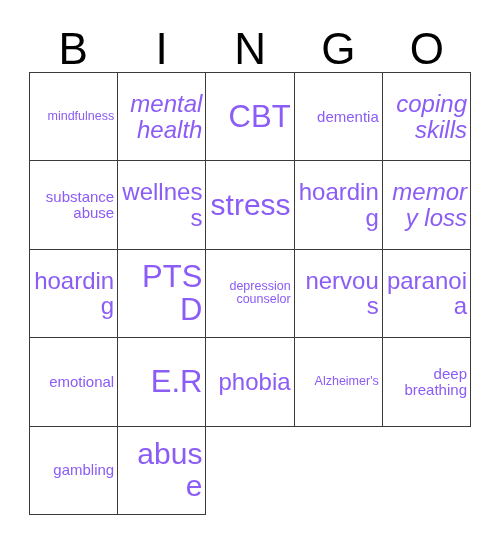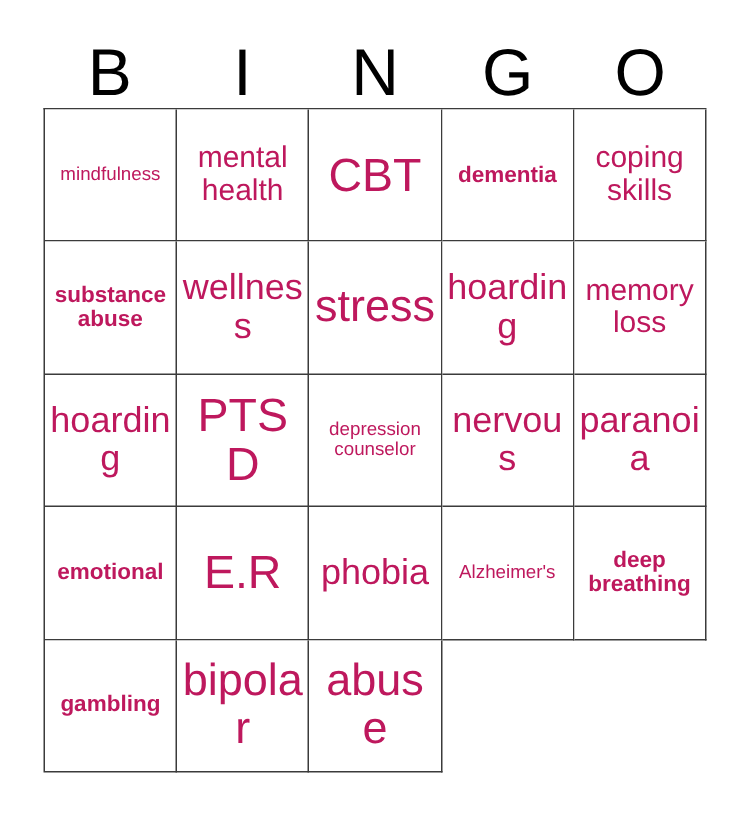--- a/index.html
+++ b/index.html
@@ -60,32 +60,32 @@
     display: flex;
     align-items: center;
     justify-content: center;
     padding: 2px 3px;
     overflow: hidden;
     background: #ffffff;
   }
   .cell-text {
     display: block;
     width: 100%;
-    text-align: center;
-    color: #be185d;
+    text-align: right;
+    color: #8b5cf6;
     font-family: "Liberation Sans", sans-serif;
     line-height: 1.08;
     word-wrap: break-word;
     hyphens: none;
   }
   
   .fs-xs  { font-size: 12.5px; }
-  .fs-s   { font-size: 15px; font-weight: bold; }
+  .fs-s   { font-size: 15px; }
   .fs-m   { font-size: 24px; }
-  .fs-l   { font-size: 20px; }
+  .fs-l   { font-size: 24px; font-style: italic; }
   .fs-xl  { font-size: 30px; }
   .fs-xxl { font-size: 31px; }
 </style>
 </head>
 <body>
 
 <div id="card">
 
   <div id="header-row">
     <div class="header-letter">B</div>
@@ -158,20 +158,17 @@
     <div class="cell">
         <span class="cell-text fs-xs">Alzheimer's</span>
       </div>
     <div class="cell">
         <span class="cell-text fs-s">deep breathing</span>
       </div>
     <div class="cell">
         <span class="cell-text fs-s">gambling</span>
       </div>
     <div class="cell">
-        <span class="cell-text fs-xl">bipolar</span>
-      </div>
-    <div class="cell">
         <span class="cell-text fs-xl">abuse</span>
       </div>
 
   </div>
 </div>
 
 </body></html>

